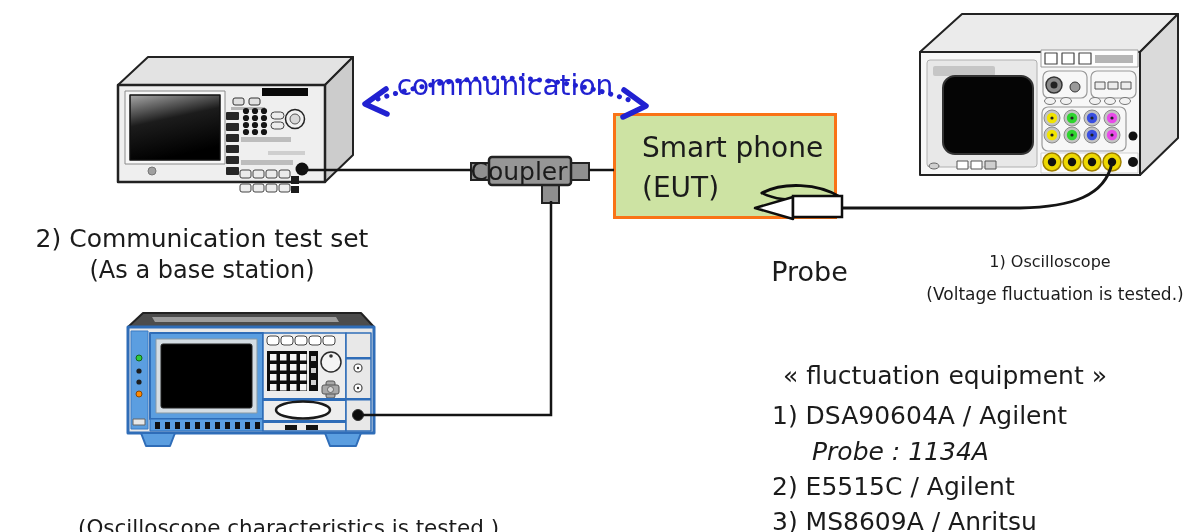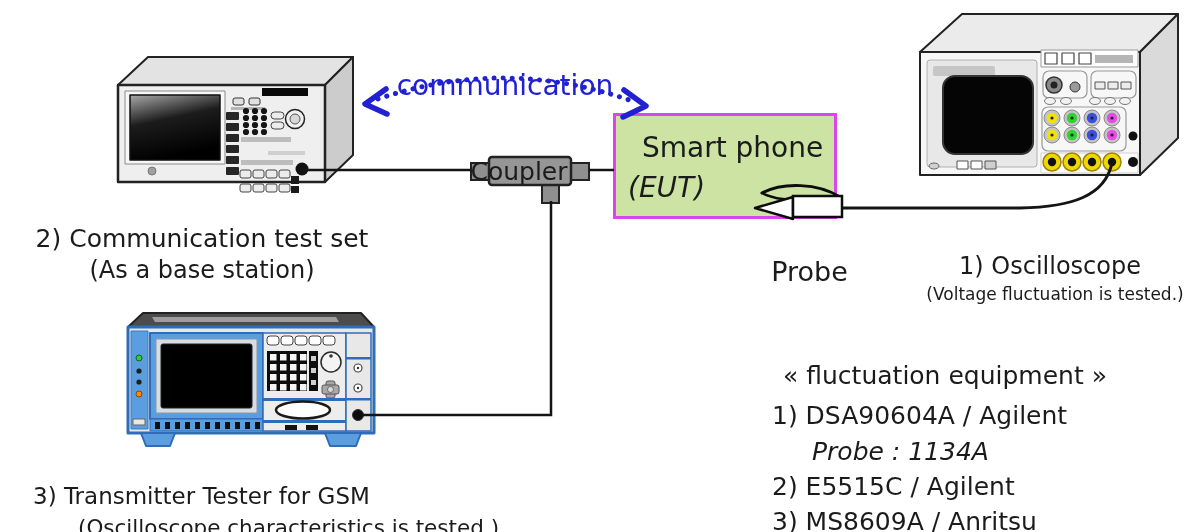--- a/index.html
+++ b/index.html
@@ -5,33 +5,33 @@
   html,body{margin:0;padding:0;background:#fff;}
   .canvas{
     position:relative;width:1200px;height:532px;background:#ffffff;overflow:hidden;
     font-family:"DejaVu Sans","Liberation Sans",sans-serif;color:#1b1b1b;
   }
   .lbl{position:absolute;white-space:nowrap;line-height:1.15;}
   .center{text-align:center;}
   .blue{color:var(--accent-blue,#2121d1);}
   #eut-box{
     position:absolute;left:613px;top:113px;width:224px;height:106px;
-    background:var(--eut-fill,#cde3a3);border:3px solid #d946ef;box-sizing:border-box;
+    background:var(--eut-fill,#cde3a3);border:3px solid #f97316;box-sizing:border-box;
     z-index:1;
   }
   #eut-box .l1{position:absolute;left:26px;top:15px;font-size:28px;}
-  #eut-box .l2{position:absolute;left:12px;top:55px;font-size:28px;font-style:italic;}
+  #eut-box .l2{position:absolute;left:26px;top:55px;font-size:28px;}
   #diagram-svg{position:absolute;left:0;top:0;z-index:2;}
   .txt{z-index:3;margin-top:36px;}
   #communication-label{left:355px;top:34px;width:300px;font-size:28px;}
   #coupler-label{left:429px;top:122px;width:180px;font-size:25px;}
   #probe-label{left:757px;top:220px;width:105px;font-size:27px;}
   #testset-caption{left:22px;top:189px;width:360px;font-size:25px;}
   #testset-caption .sub{font-size:24px;margin-top:3px;}
-  #osc-title{left:925px;top:217px;width:250px;font-size:24px;}
+  #osc-title{left:925px;top:217px;width:250px;font-size:16px;}
   #osc-sub{left:905px;top:249px;width:300px;font-size:17px;}
   #trans-title{left:33px;top:447px;font-size:23px;}
   #trans-sub{left:78px;top:480px;font-size:21.5px;}
   #equip-title{left:710px;top:326px;width:470px;font-size:25px;}
   .equip-item{left:772px;font-size:25px;}
   #equip-item-0{top:366px;}
   #equip-item-1{top:402px;left:812px;font-style:italic;}
   #equip-item-2{top:437px;}
   #equip-item-3{top:472px;}
 </style>
@@ -310,21 +310,20 @@
   <div class="lbl txt center" id="probe-label">Probe</div>
 
   <div class="lbl txt center" id="testset-caption">
     <div>2) Communication test set</div>
     <div class="sub">(As a base station)</div>
   </div>
 
   <div class="lbl txt center" id="osc-title">1) Oscilloscope</div>
   <div class="lbl txt center" id="osc-sub">(Voltage fluctuation is tested.)</div>
 
-  <div class="lbl txt" id="trans-title">3) Transmitter Tester for GSM</div>
   <div class="lbl txt" id="trans-sub">(Oscilloscope characteristics is tested.)</div>
 
   <div class="lbl txt center" id="equip-title">« fluctuation equipment »</div>
   <div class="lbl txt equip-item" id="equip-item-0">1) DSA90604A / Agilent</div>
   <div class="lbl txt equip-item" id="equip-item-1">Probe : 1134A</div>
   <div class="lbl txt equip-item" id="equip-item-2">2) E5515C / Agilent</div>
   <div class="lbl txt equip-item" id="equip-item-3">3) MS8609A / Anritsu</div>
 
 </div>
 

